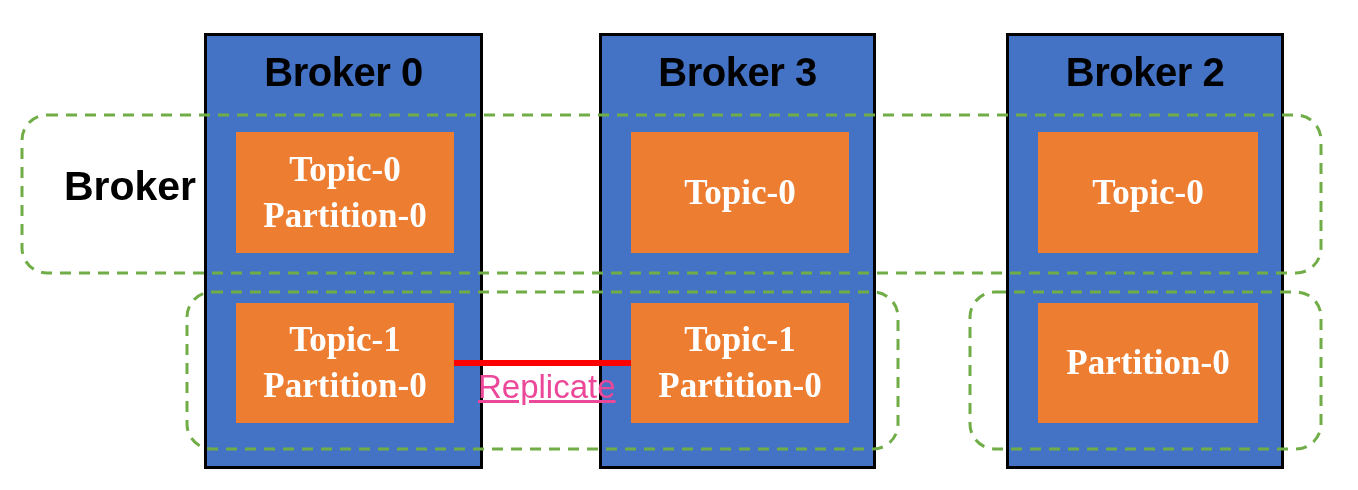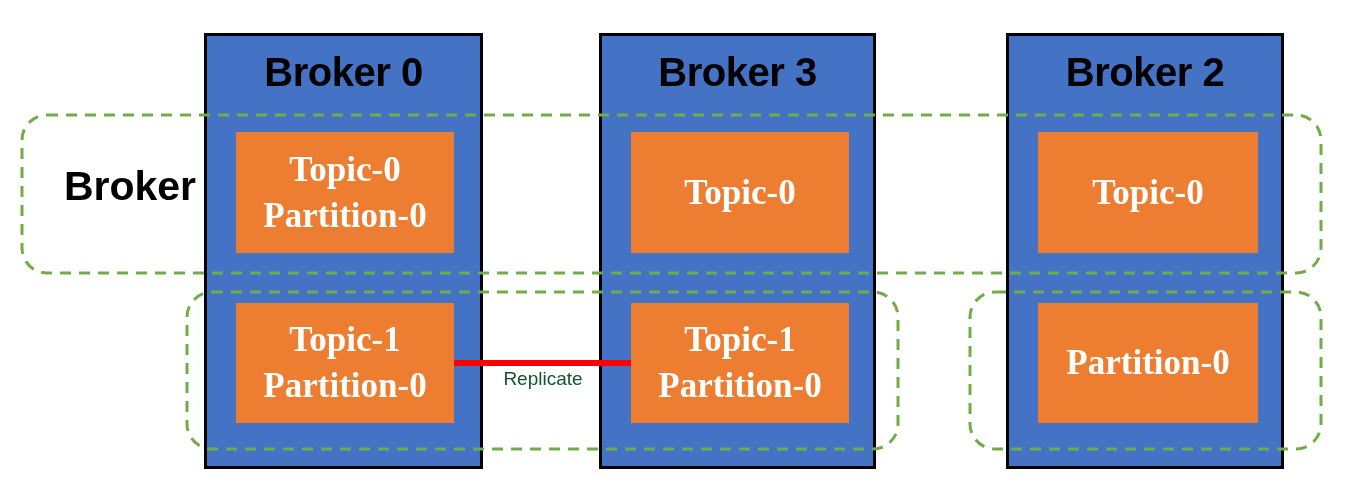--- a/index.html
+++ b/index.html
@@ -89,24 +89,25 @@
     color: #000000;
     z-index: 4;
     font-family: "Liberation Sans", sans-serif;
   }
   .replicate-label {
     position: absolute;
     left: 478px;
     top: 368px;
     width: 130px;
     text-align: center;
-    font-size: 19px;
-    color: #14532d;
+    font-size: 33px;
+    color: #ec4899;
     z-index: 4;
     font-family: "Liberation Sans", sans-serif;
+    text-decoration: underline;
   }
 </style>
 </head>
 <body>
 
 <div class="canvas">
 
   <div class="broker broker-0">
     <div class="broker-title">Broker 0</div>
   </div>

